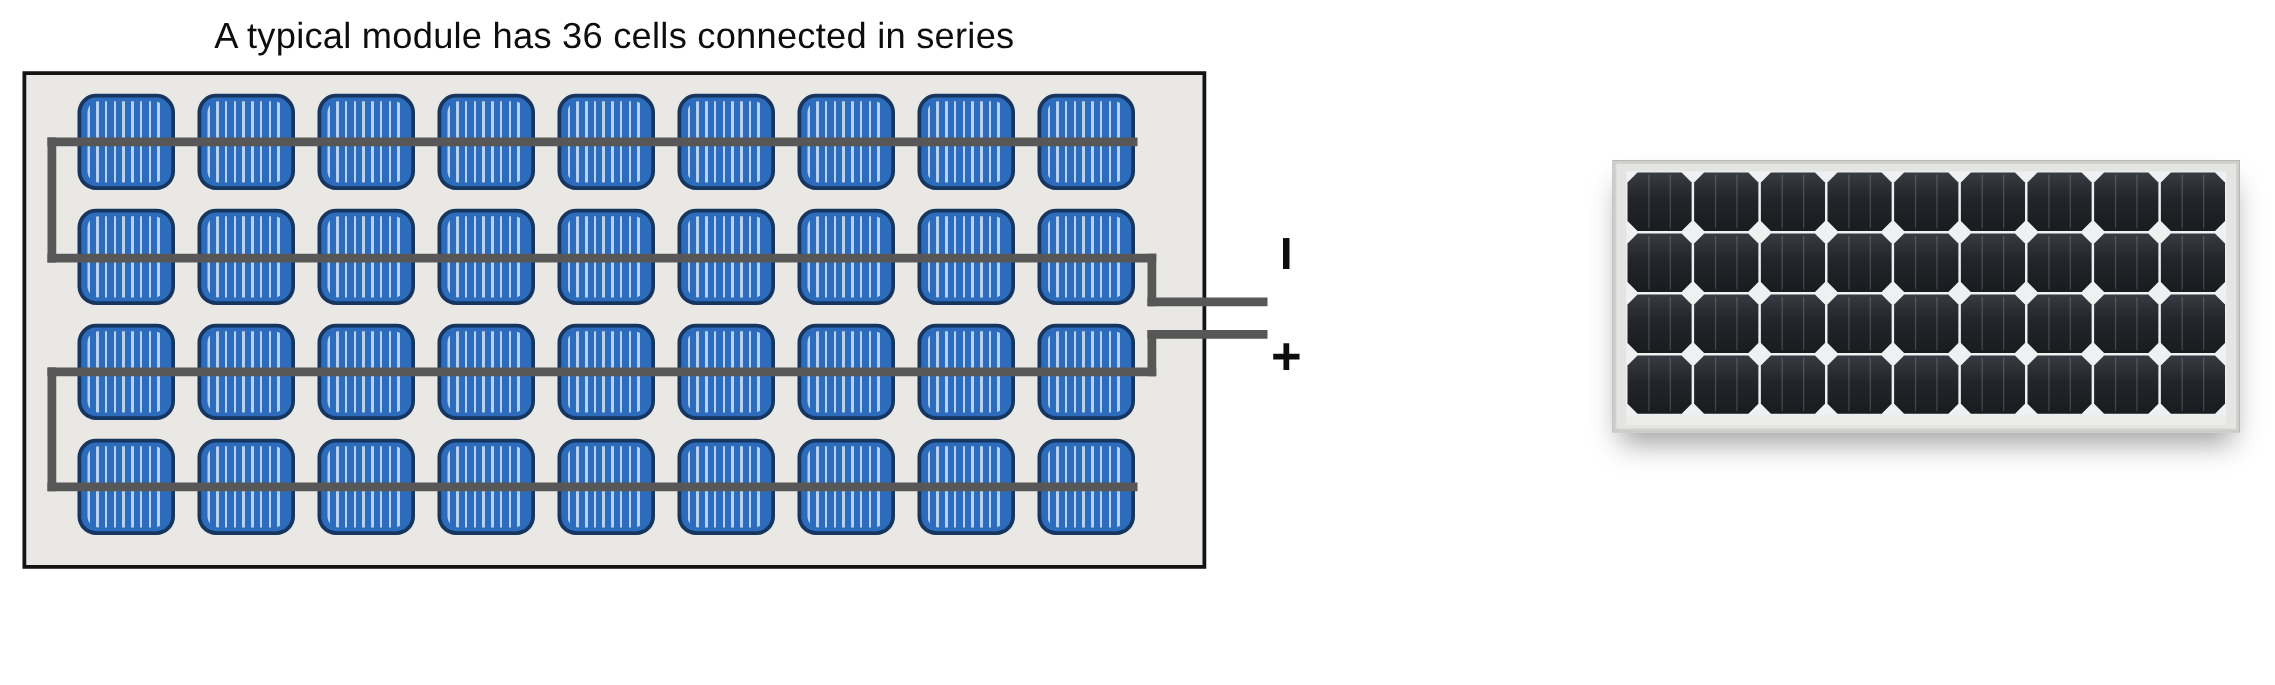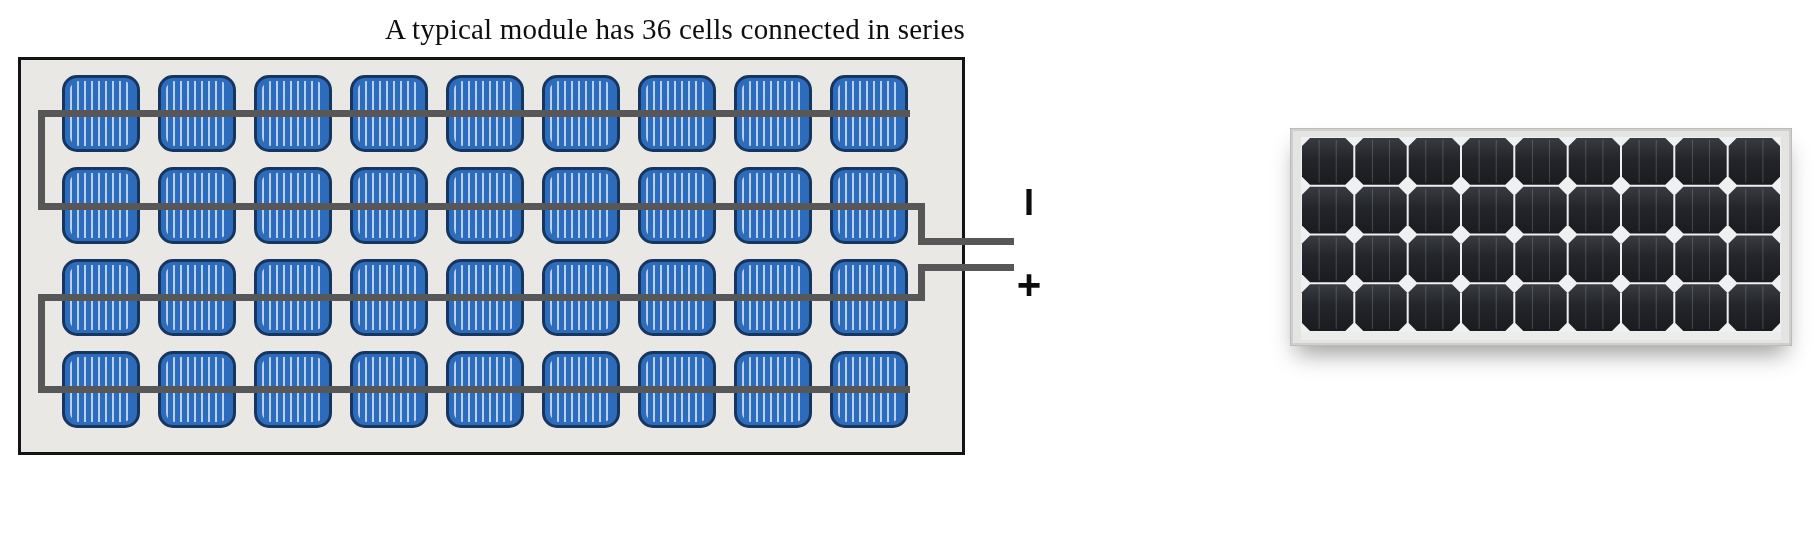--- a/index.html
+++ b/index.html
@@ -8,25 +8,24 @@
     width:1820px;
     height:548px;
     background:#ffffff;
     font-family:"Liberation Sans", sans-serif;
     overflow:hidden;
   }
   
   .fig-title{
     position:absolute;
     left:18px; top:13px; width:947px;
-    text-align:right;
+    text-align:center;
     font-size:29px;
     color:#0d0d0d;
     letter-spacing:0.2px;
-    font-family:Liberation Serif, serif;
   }
   
   .panel{
     position:absolute;
     left:18px; top:57px;
     width:947px; height:398px;
     box-sizing:border-box;
     border:3px solid var(--panel-border,#141414);
     background:var(--panel-bg,#e9e8e5);
     z-index:1;

